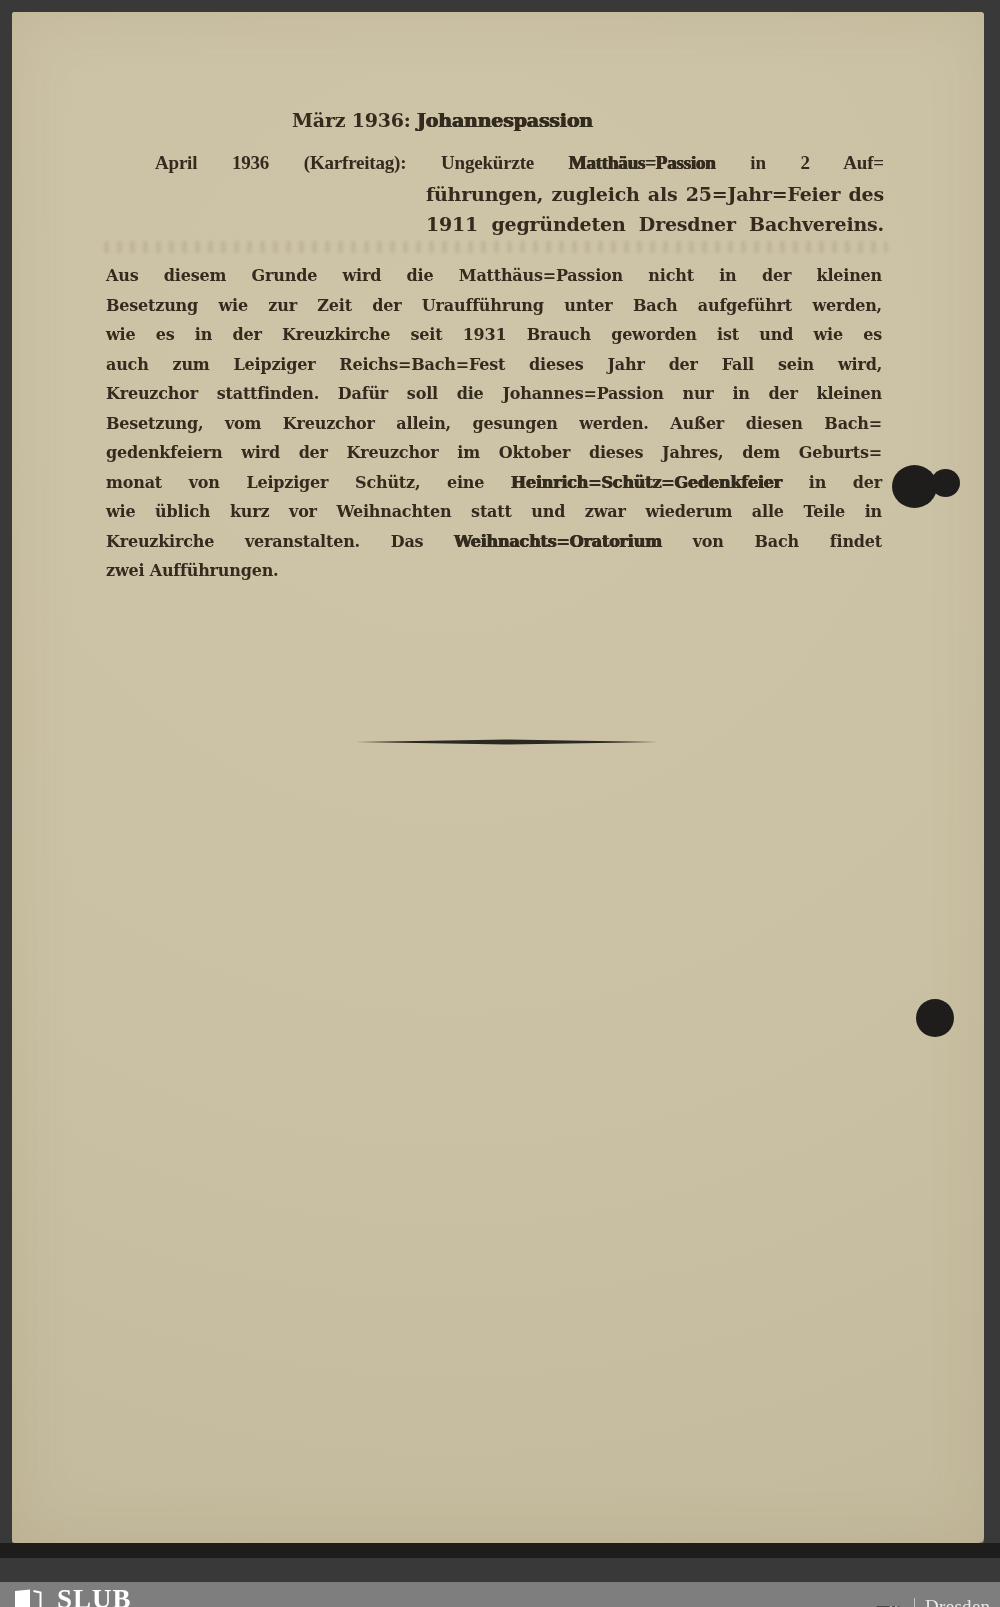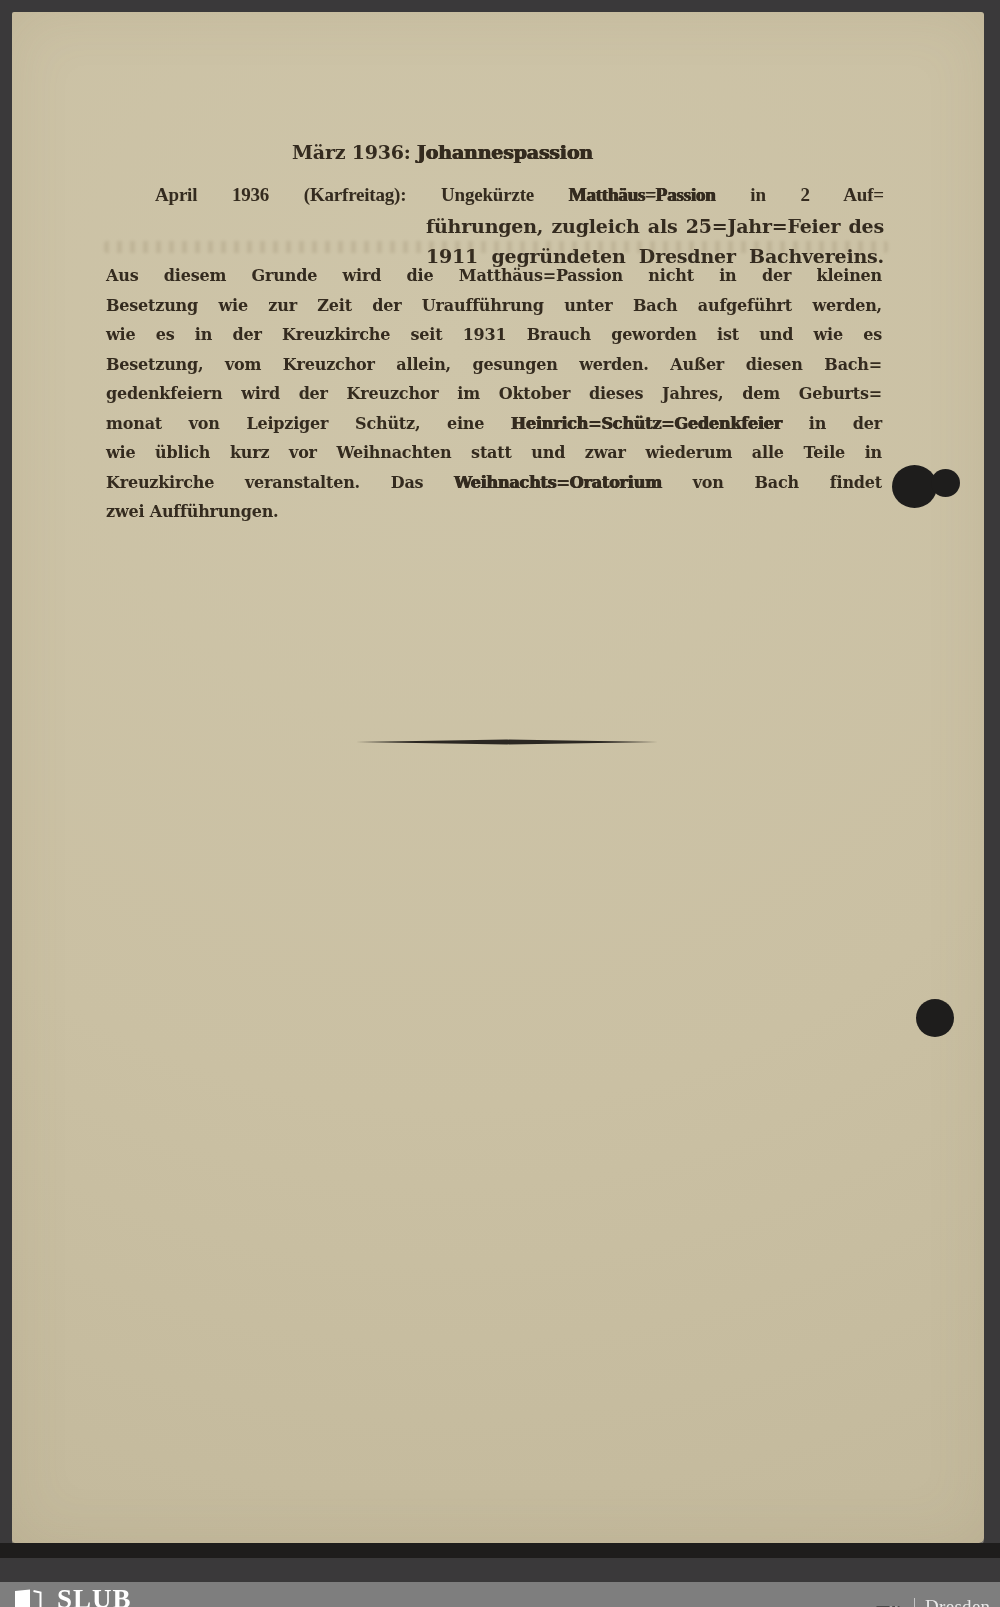--- a/index.html
+++ b/index.html
@@ -23,21 +23,21 @@
       radial-gradient(140% 90% at 45% 22%, #cec5a9 0%, var(--page-bg) 55%, #c2b89b 100%);
     border-radius:2px 3px 5px 3px;
     box-shadow:0 2px 0 rgba(235,229,208,.35), inset 0 0 60px rgba(120,105,70,.12);
     color:var(--ink);
   }
 
   
   .blk{font-family:"DejaVu Serif",serif;font-weight:700;letter-spacing:-0.2px;color:var(--ink);}
   .fett, .fett span{text-shadow:0.5px 0 currentColor, -0.5px 0 currentColor;}
 
-  .hline{position:absolute;font-size:19px;line-height:28px;white-space:nowrap;margin-top:32px;}
+  .hline{position:absolute;font-size:19px;line-height:28px;white-space:nowrap;}
   .hline.just{white-space:normal;text-align:justify;text-align-last:justify;}
   .h1{left:280px;top:94px;width:342px;}
   .h2{left:143px;top:137px;width:729px;font-family:Liberation Serif, serif;}
   .h3{left:414px;top:168px;width:458px;}
   .h4{left:414px;top:198px;width:458px;}
 
   .show{
     position:absolute;left:92px;top:229px;width:784px;height:12px;
     background:repeating-linear-gradient(90deg, rgba(110,92,62,.55) 0 5px, rgba(110,92,62,0) 5px 13px);
     filter:blur(1.6px);opacity:.25;border-radius:3px;
@@ -96,20 +96,22 @@
     <div class="hline blk h2 just"><span>April 1936 (Karfreitag): Ungekürzte </span><span class="fett">Matthäus=Passion</span><span> in 2 Auf=</span></div>
     <div class="hline blk h3 just"><span>führungen, zugleich als 25=Jahr=Feier des</span></div>
     <div class="hline blk h4 just"><span>1911 gegründeten Dresdner Bachvereins.</span></div>
 
     <div class="show"></div>
 
     <div class="para blk">
         <div class="pline"><span>Aus diesem Grunde wird die Matthäus=Passion nicht in der kleinen</span></div>
         <div class="pline"><span>Besetzung wie zur Zeit der Uraufführung unter Bach aufgeführt werden,</span></div>
         <div class="pline"><span>wie es in der Kreuzkirche seit 1931 Brauch geworden ist und wie es</span></div>
+        <div class="pline"><span>auch zum Leipziger Reichs=Bach=Fest dieses Jahr der Fall sein wird,</span></div>
+        <div class="pline"><span>Kreuzchor stattfinden. Dafür soll die Johannes=Passion nur in der kleinen</span></div>
         <div class="pline"><span>Besetzung, vom Kreuzchor allein, gesungen werden. Außer diesen Bach=</span></div>
         <div class="pline"><span>gedenkfeiern wird der Kreuzchor im Oktober dieses Jahres, dem Geburts=</span></div>
         <div class="pline"><span>monat von Leipziger Schütz, eine </span><span class="fett">Heinrich=Schütz=Gedenkfeier</span><span> in der</span></div>
         <div class="pline"><span>wie üblich kurz vor Weihnachten statt und zwar wiederum alle Teile in</span></div>
         <div class="pline"><span>Kreuzkirche veranstalten. Das </span><span class="fett">Weihnachts=Oratorium</span><span> von Bach findet</span></div>
         <div class="pline last"><span>zwei Aufführungen.</span></div>
       </div>
 
     <svg class="rule" viewBox="0 0 302 6" preserveAspectRatio="none">
       <polygon points="0,3 151,0.6 302,3 151,5.4" fill="#2b2722"></polygon>

